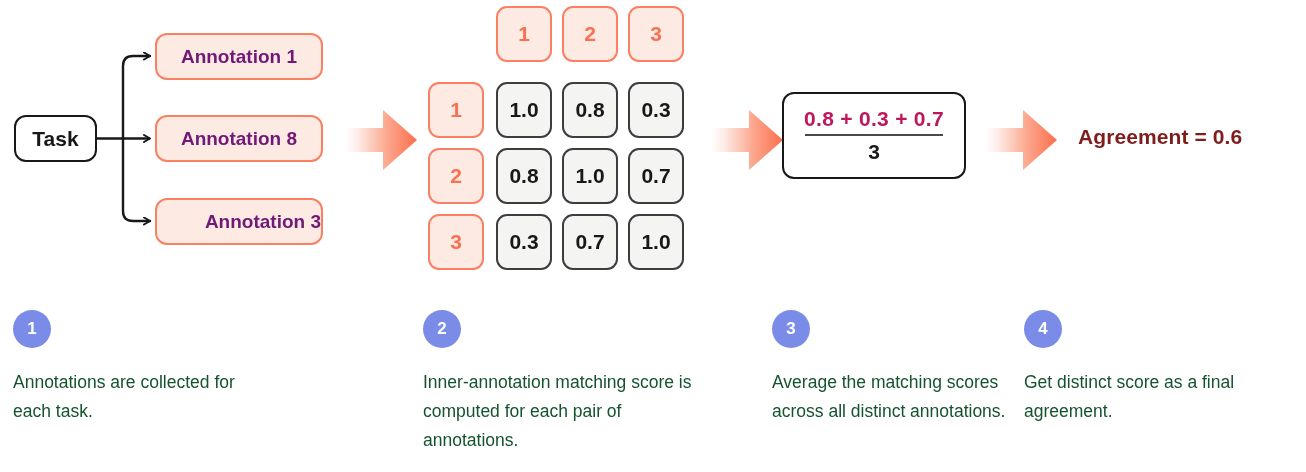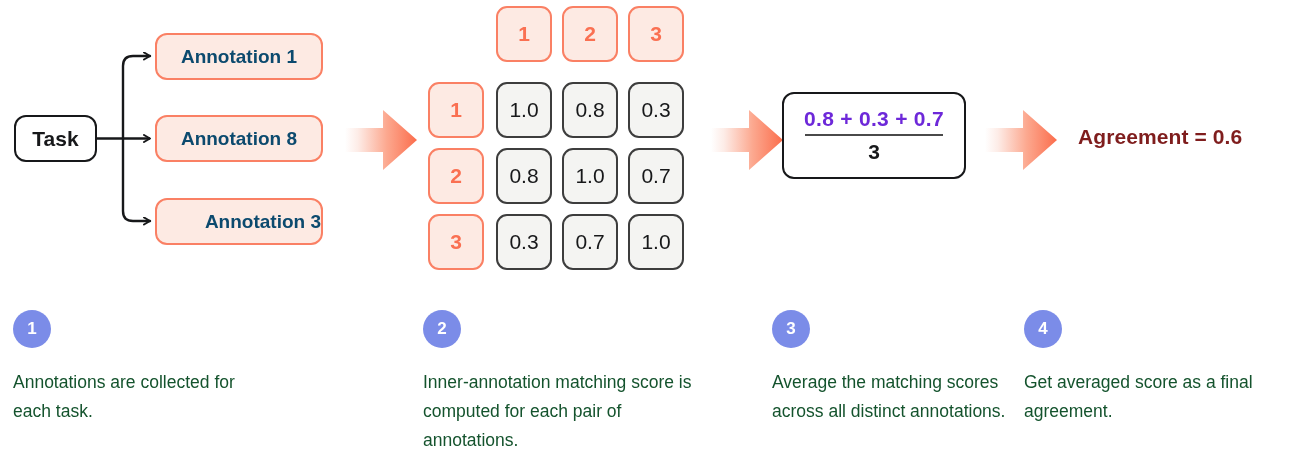--- a/index.html
+++ b/index.html
@@ -55,21 +55,21 @@
     width: 168px;
     height: 47px;
     border: 2px solid #fa8064;
     border-radius: 12px;
     background: #fdeae3;
     display: flex;
     align-items: center;
     justify-content: center;
     font-size: 19px;
     font-weight: 700;
-    color: #0c4a6e;
+    color: #701a75;
     box-sizing: border-box;
   }
   .annot-1 { top: 33px; }
   .annot-2 { top: 115px; }
   .annot-3 { top: 198px; justify-content: flex-end; }
 
   
   .big-arrow {
     position: absolute;
     width: 72px;
@@ -100,21 +100,21 @@
     background: #fdeae3;
     color: #fa7052;
     font-size: 21px;
     font-weight: 700;
   }
   .m-val {
     border: 2px solid #3d3d3d;
     background: #f4f4f2;
     color: #17181a;
     font-size: 21px;
-    font-weight: 400;
+    font-weight: 700;
   }
 
   
   .formula-box {
     position: absolute;
     left: 782px;
     top: 92px;
     width: 184px;
     height: 87px;
     border: 2px solid #17181a;
@@ -122,21 +122,21 @@
     background: #ffffff;
     box-sizing: border-box;
     display: flex;
     flex-direction: column;
     align-items: center;
     justify-content: center;
   }
   .frac-num {
     font-size: 21px;
     font-weight: 700;
-    color: #6d28d9;
+    color: #be185d;
     padding: 0 4px 3px 4px;
     letter-spacing: .3px;
   }
   .frac-bar {
     width: 138px;
     height: 2px;
     background: #4a4a4a;
   }
   .frac-den {
     font-size: 21px;
@@ -294,16 +294,16 @@
   <div class="step step-s2">
     <div class="step-badge">2</div>
     <div class="step-text">Inner-annotation matching score is computed for each pair of annotations.</div>
   </div>
   <div class="step step-s3">
     <div class="step-badge">3</div>
     <div class="step-text">Average the matching scores across all distinct annotations.</div>
   </div>
   <div class="step step-s4">
     <div class="step-badge">4</div>
-    <div class="step-text">Get averaged score as a final agreement.</div>
+    <div class="step-text">Get distinct score as a final agreement.</div>
   </div>
 
 </div>
 
 </body></html>

